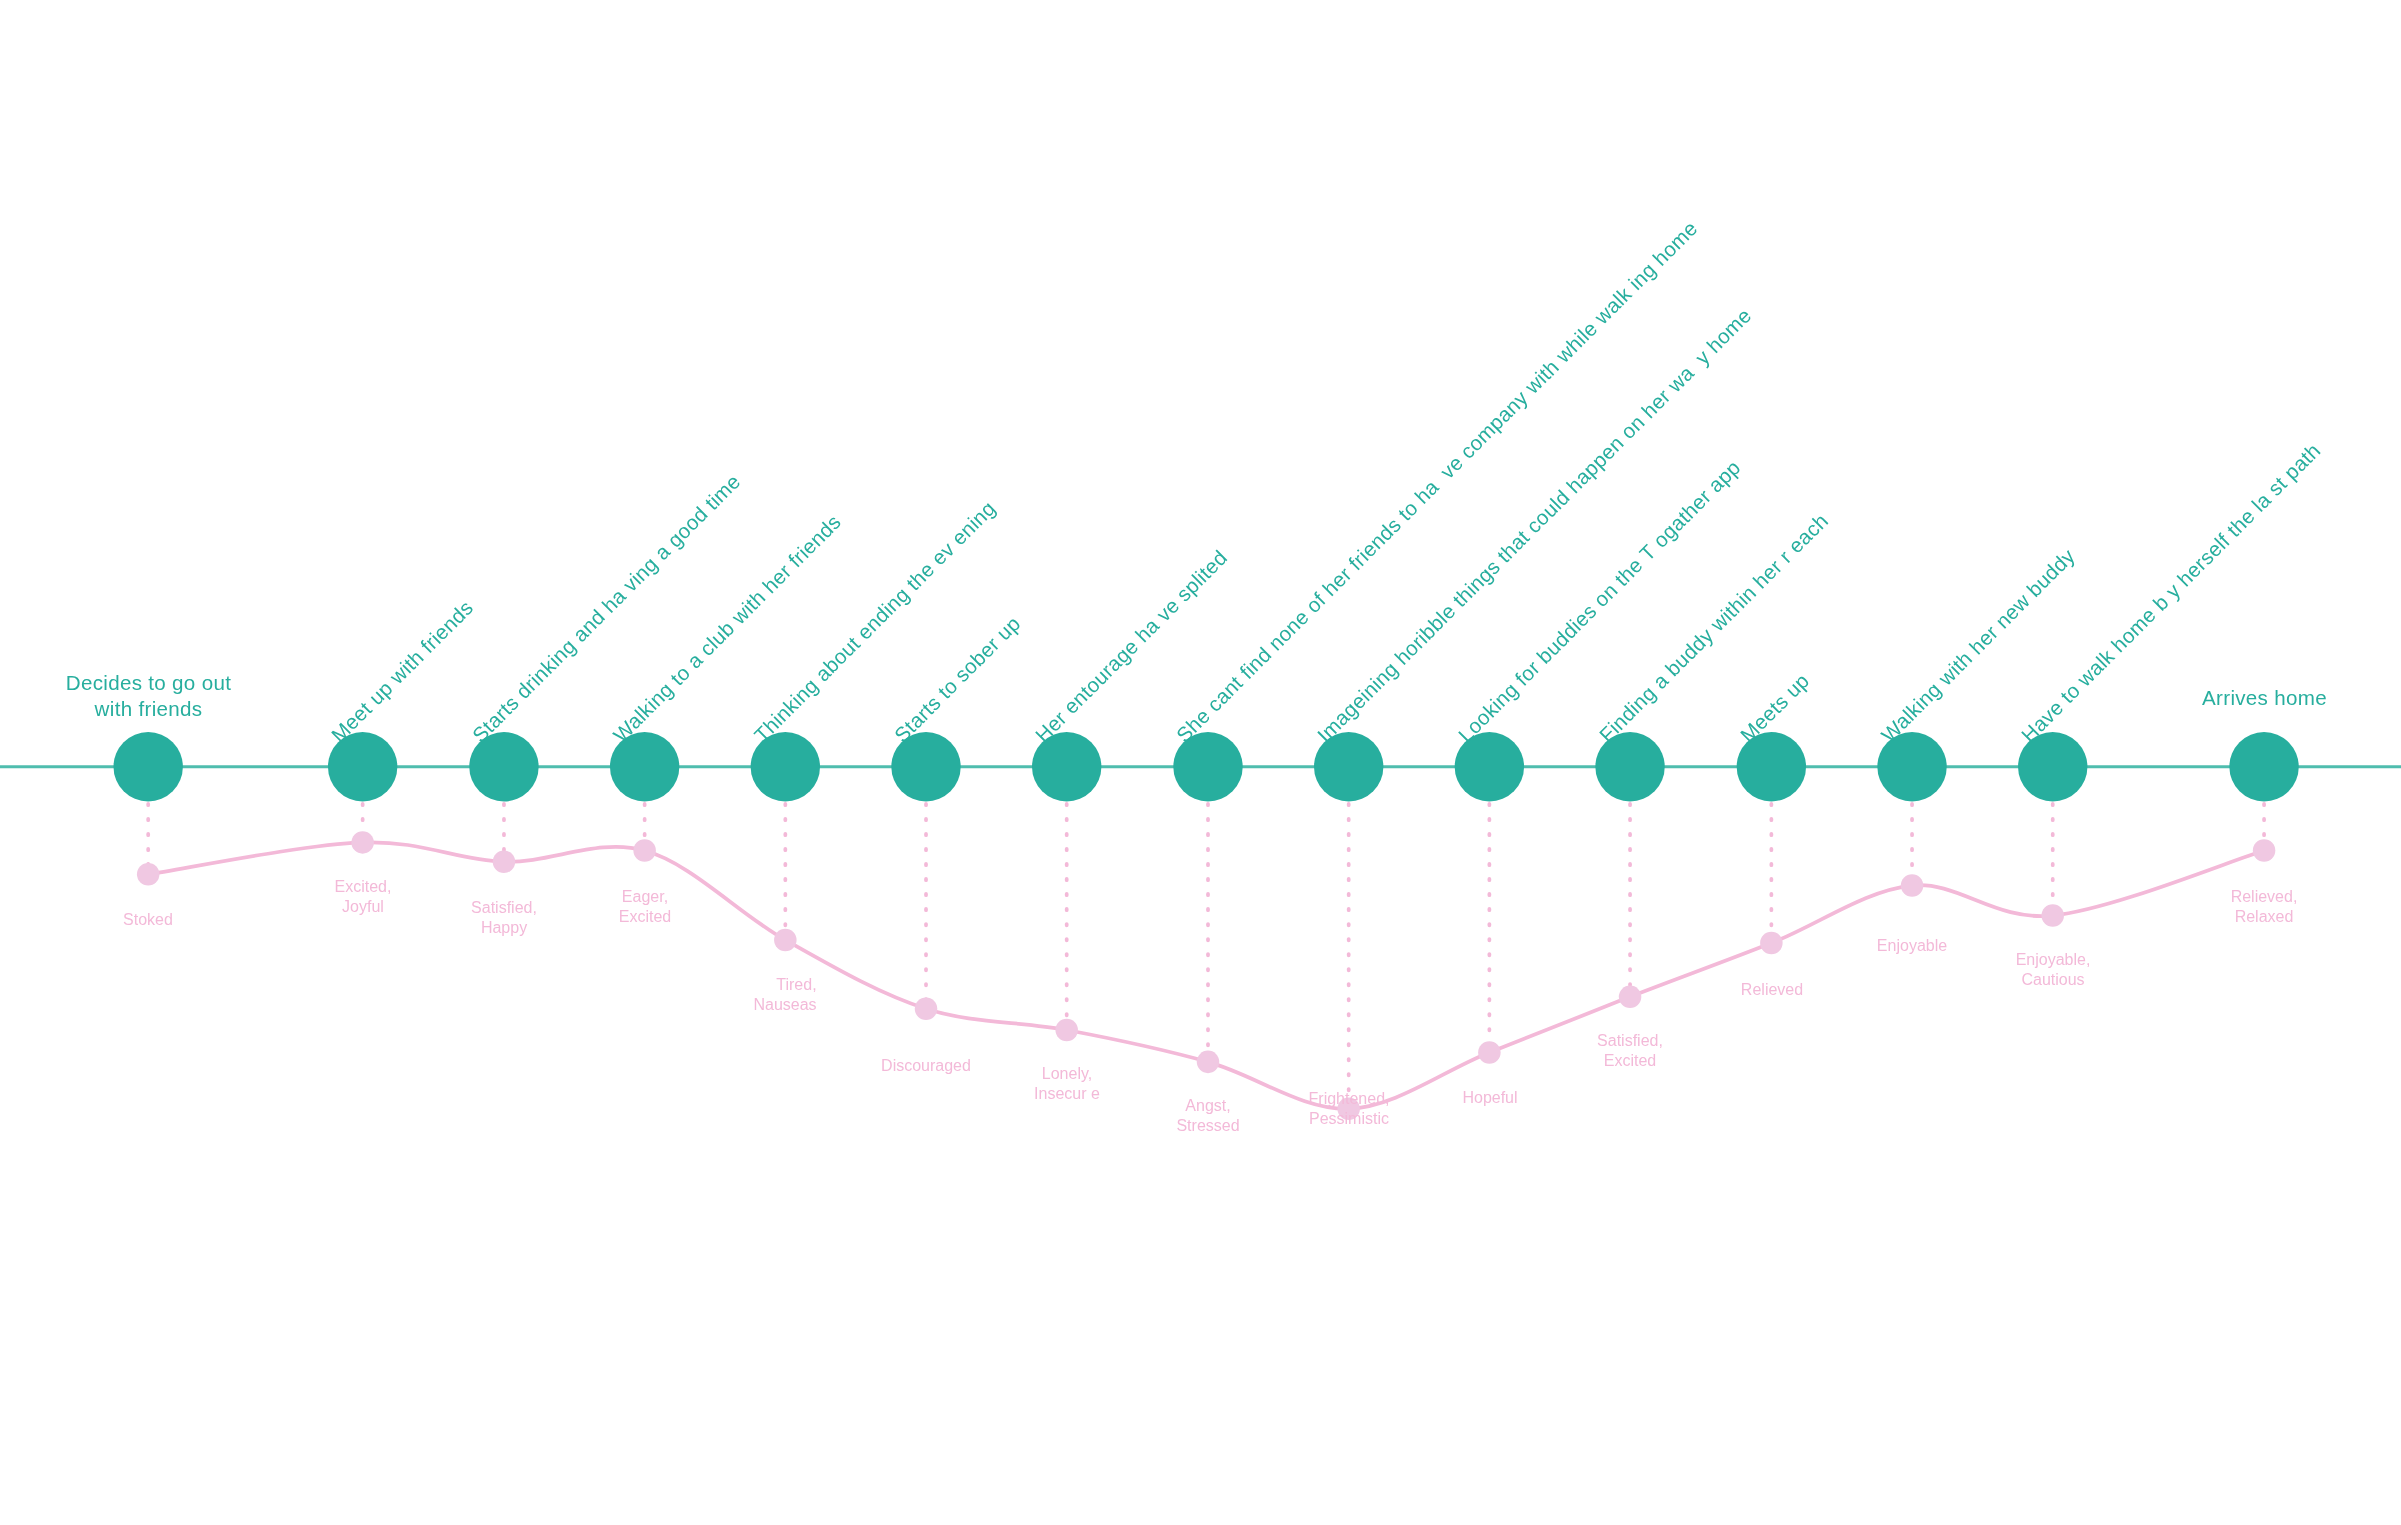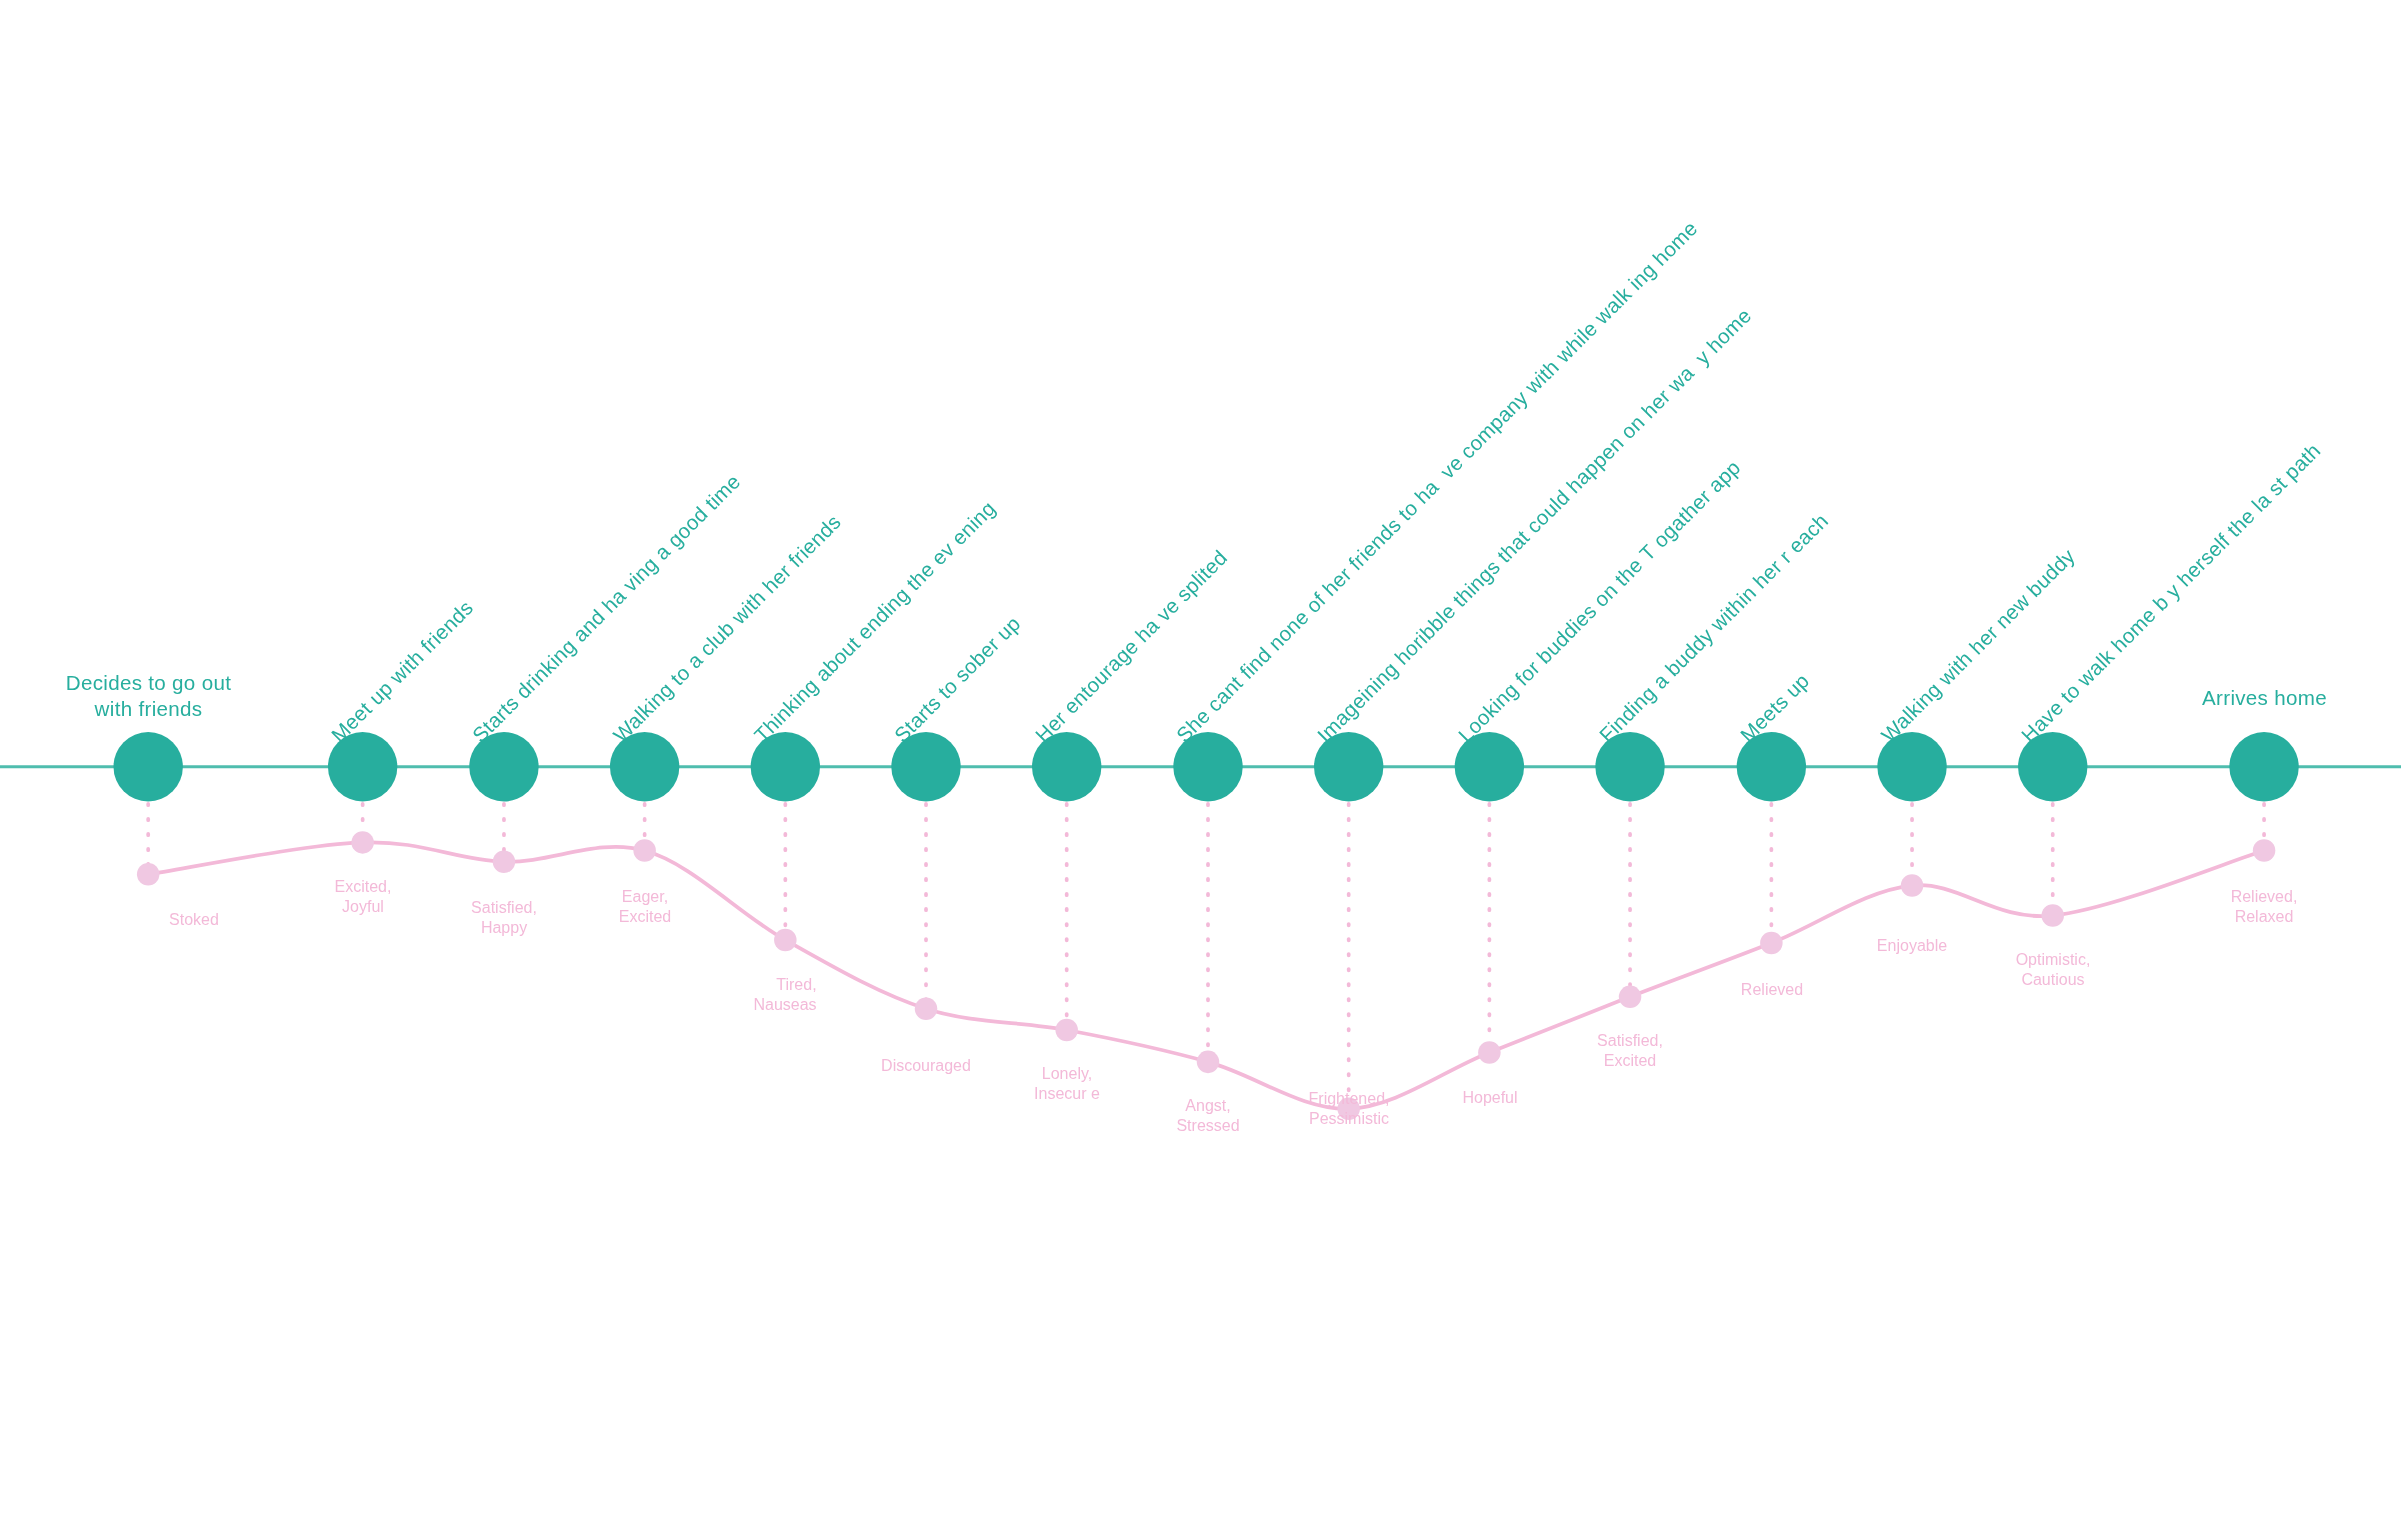--- a/index.html
+++ b/index.html
@@ -94,31 +94,31 @@
       <div class="stage-label" style="left: 1189px; top: 722px; transform: rotate(-45deg);"><span>She&nbsp;cant&nbsp;find&nbsp;none&nbsp;of&nbsp;her&nbsp;friends&nbsp;to&nbsp;ha&nbsp;&nbsp;ve&nbsp;company&nbsp;with&nbsp;while&nbsp;walk&nbsp;ing&nbsp;home</span></div>
       <div class="stage-label" style="left: 1330px; top: 722px; transform: rotate(-45deg);"><span>Imageining&nbsp;horibble&nbsp;things&nbsp;that&nbsp;could&nbsp;happen&nbsp;on&nbsp;her&nbsp;wa&nbsp;&nbsp;y&nbsp;home</span></div>
       <div class="stage-label" style="left: 1471px; top: 722px; transform: rotate(-45deg);"><span>Looking&nbsp;for&nbsp;buddies&nbsp;on&nbsp;the&nbsp;T&nbsp;ogather&nbsp;app</span></div>
       <div class="stage-label" style="left: 1612px; top: 722px; transform: rotate(-45deg);"><span>Finding&nbsp;a&nbsp;buddy&nbsp;within&nbsp;her&nbsp;r&nbsp;each</span></div>
       <div class="stage-label" style="left: 1753px; top: 722px; transform: rotate(-45deg);"><span>Meets&nbsp;up</span></div>
       <div class="stage-label" style="left: 1894px; top: 722px; transform: rotate(-45deg);"><span>Walking&nbsp;with&nbsp;her&nbsp;new&nbsp;buddy</span></div>
       <div class="stage-label" style="left: 2034px; top: 722px; transform: rotate(-45deg);"><span>Have&nbsp;to&nbsp;walk&nbsp;home&nbsp;b&nbsp;y&nbsp;herself&nbsp;the&nbsp;la&nbsp;st&nbsp;path</span></div>
       <div class="stage-label horiz" style="left: 2077px; top: 685px; width: 375px;"><span>Arrives&nbsp;home</span></div>
     </div>
   <div id="emotion-labels">
-      <div class="emotion-label" style="left: 148px; top: 910px; margin-left: 46px;"><span>Stoked</span></div>
+      <div class="emotion-label" style="left: 148px; top: 910px;"><span>Stoked</span></div>
       <div class="emotion-label" style="left: 363px; top: 877px;"><span>Excited,</span><br><span>Joyful</span></div>
       <div class="emotion-label" style="left: 504px; top: 898px;"><span>Satisfied,</span><br><span>Happy</span></div>
       <div class="emotion-label" style="left: 645px; top: 887px;"><span>Eager,</span><br><span>Excited</span></div>
       <div class="emotion-label" style="left: 785px; top: 975px; text-align: right;"><span>Tired,</span><br><span>Nauseas</span></div>
       <div class="emotion-label" style="left: 926px; top: 1044px; margin-top: 12px;"><span>Discouraged</span></div>
       <div class="emotion-label" style="left: 1067px; top: 1064px;"><span>Lonely,</span><br><span>Insecur&nbsp;e</span></div>
       <div class="emotion-label" style="left: 1208px; top: 1096px;"><span>Angst,</span><br><span>Stressed</span></div>
       <div class="emotion-label" style="left: 1349px; top: 1089px;"><span>Frightened,</span><br><span>Pessimistic</span></div>
       <div class="emotion-label" style="left: 1490px; top: 1088px;"><span>Hopeful</span></div>
       <div class="emotion-label" style="left: 1630px; top: 1031px;"><span>Satisfied,</span><br><span>Excited</span></div>
       <div class="emotion-label" style="left: 1772px; top: 980px;"><span>Relieved</span></div>
       <div class="emotion-label" style="left: 1912px; top: 936px;"><span>Enjoyable</span></div>
-      <div class="emotion-label" style="left: 2053px; top: 950px;"><span>Optimistic,</span><br><span>Cautious</span></div>
+      <div class="emotion-label" style="left: 2053px; top: 950px;"><span>Enjoyable,</span><br><span>Cautious</span></div>
       <div class="emotion-label" style="left: 2264px; top: 887px;"><span>Relieved,</span><br><span>Relaxed</span></div>
     </div>
 
 </div>
 
 
 </body></html>

